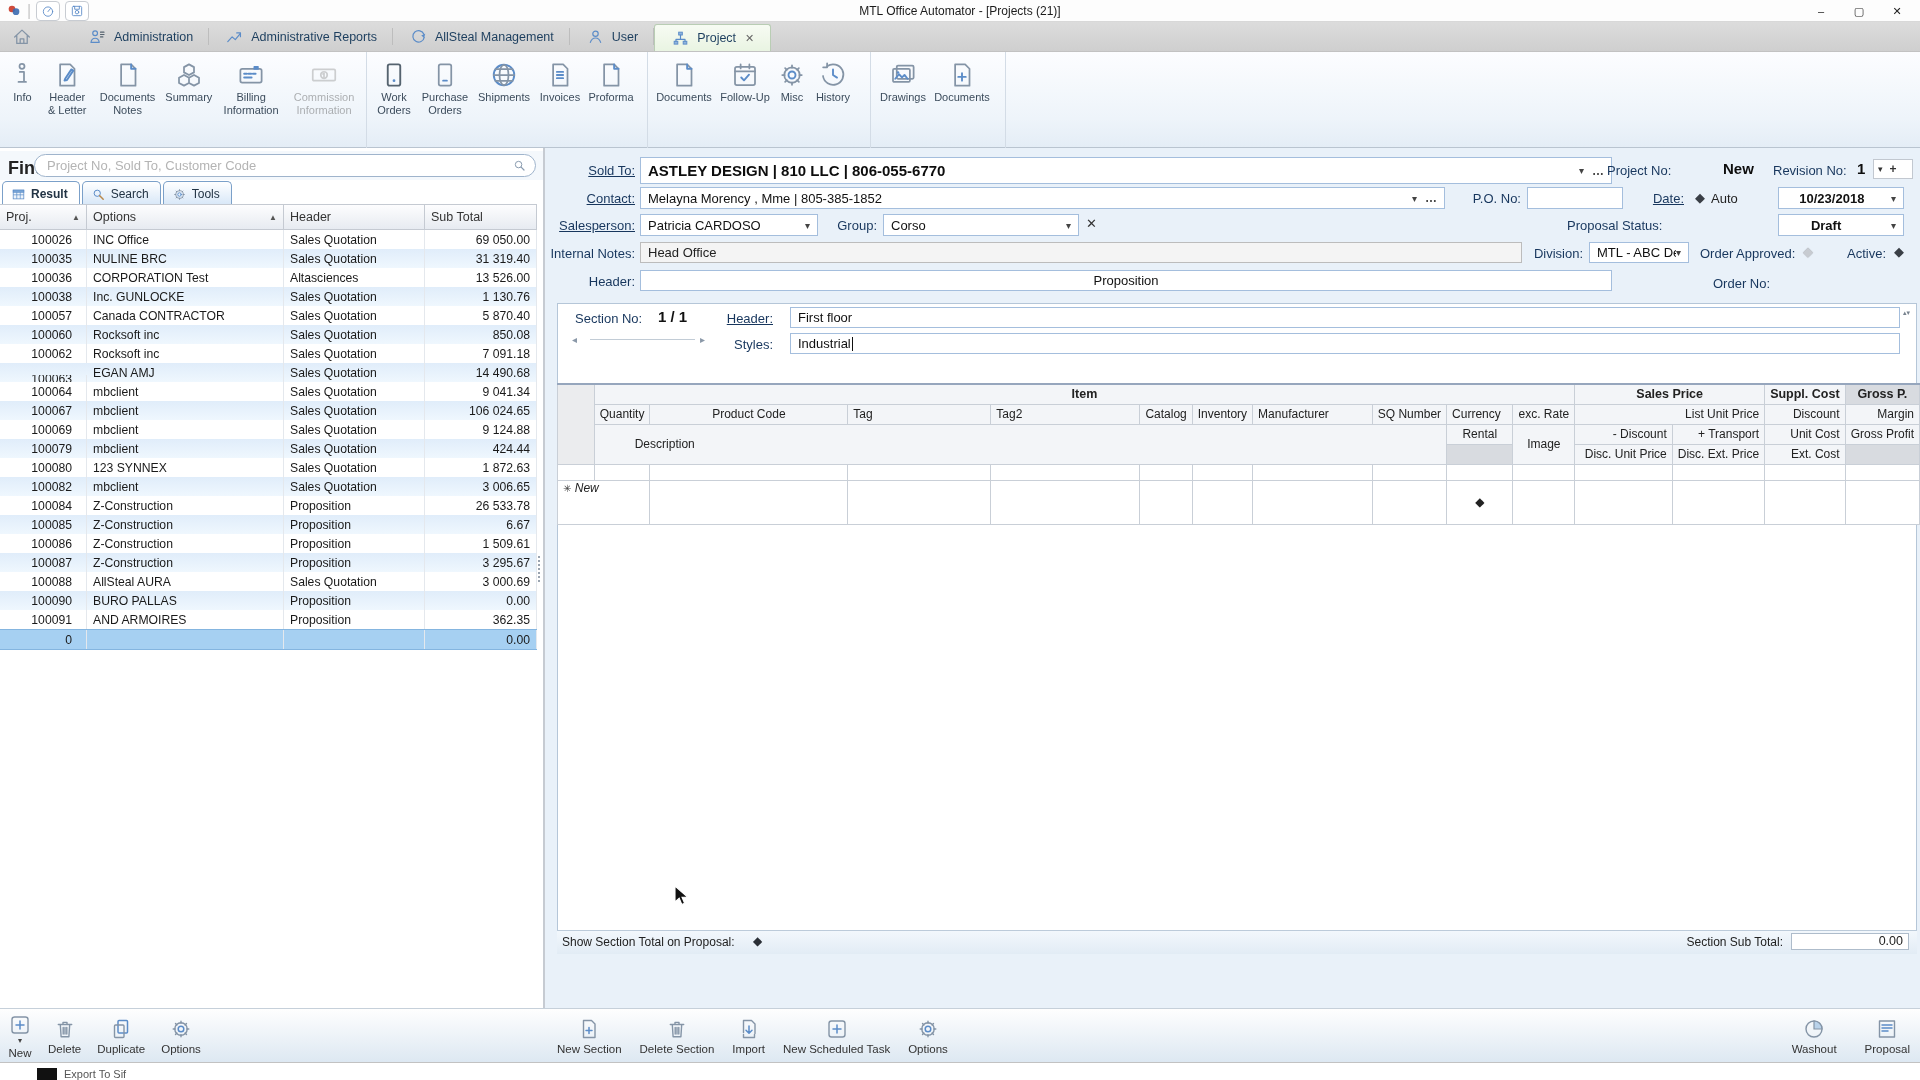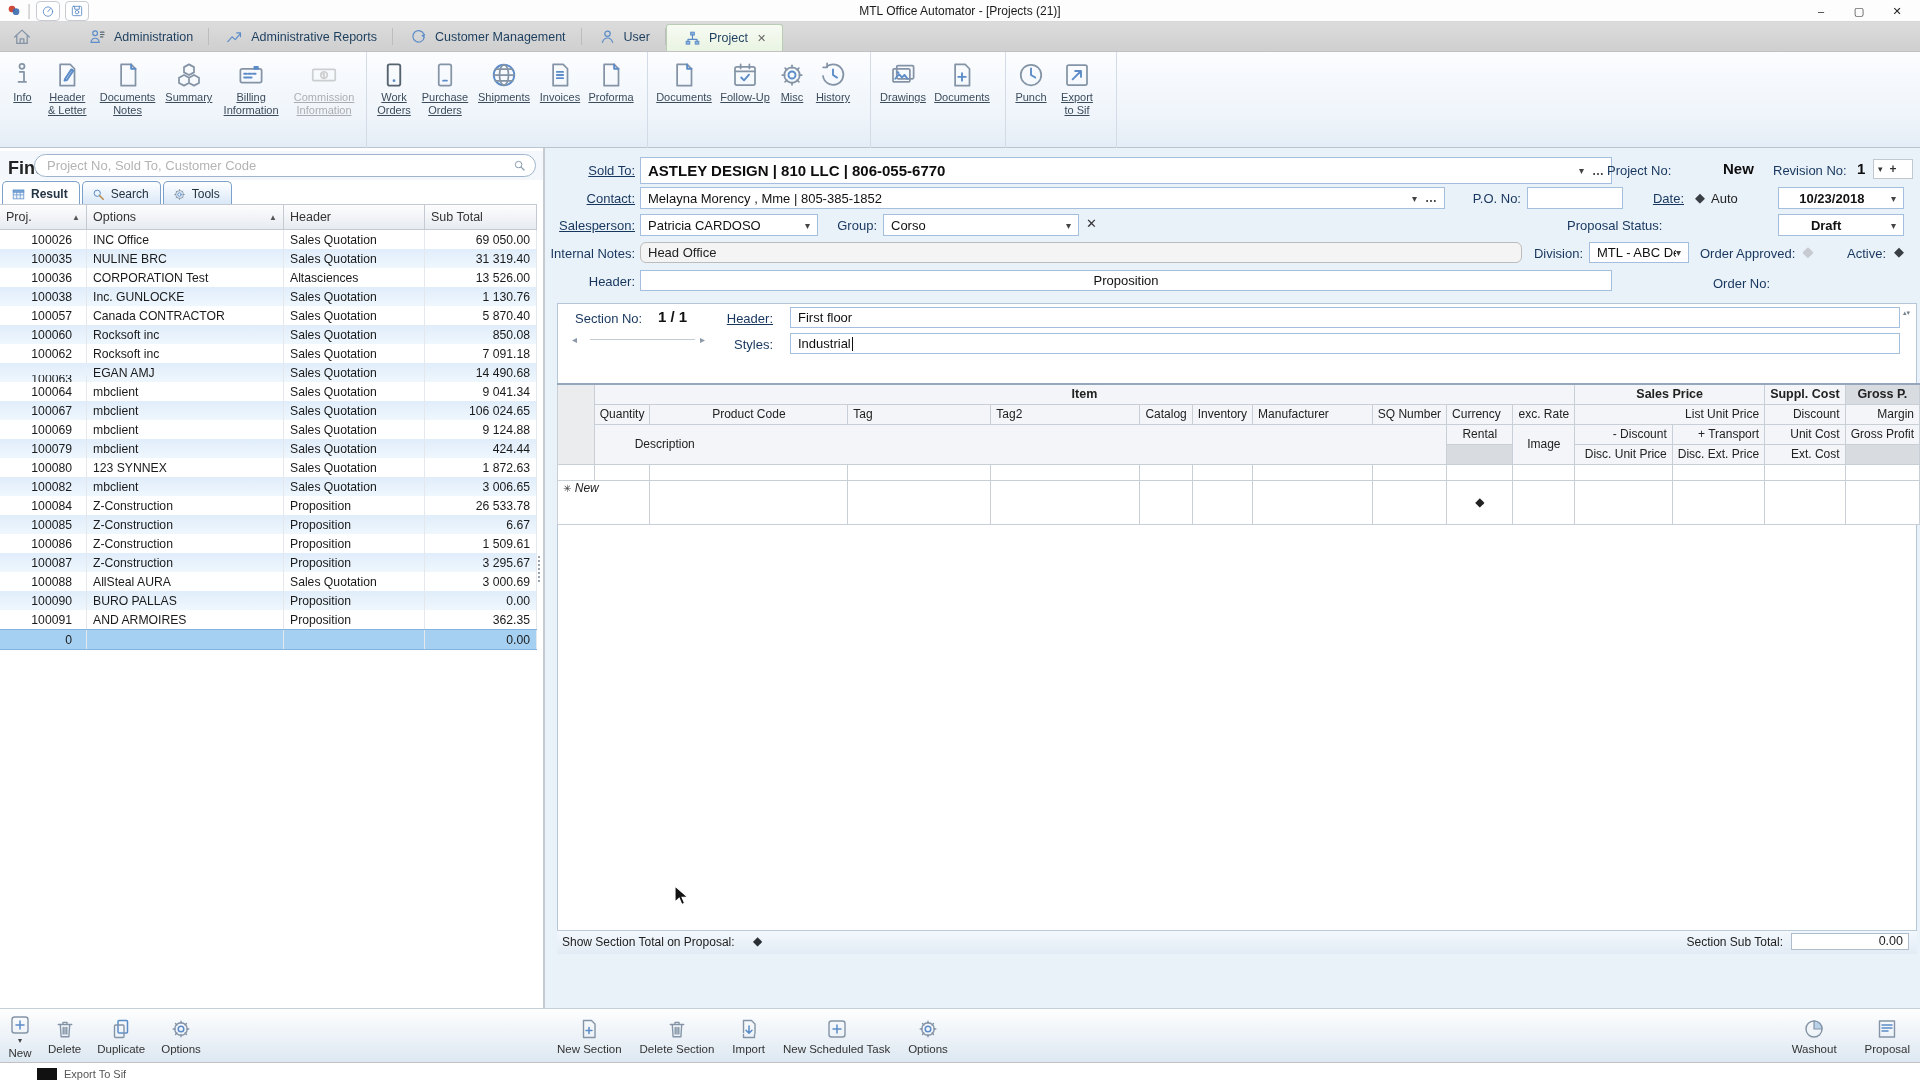--- a/index.html
+++ b/index.html
@@ -27,21 +27,21 @@
   #tabs{display:flex;margin-left:28px;}
   .tab{display:flex;align-items:center;gap:7px;padding:0 16px;font-size:12.5px;color:#1c3e5e;position:relative;}
   .tab .tsep{position:absolute;right:0;top:6px;bottom:6px;width:1px;background:#bdbdbd;}
   .tab.active{background:linear-gradient(#f7fbf3,#e9f4e2);border:1px solid #b9cdb4;border-bottom:none;border-radius:3px 3px 0 0;margin-top:2px;}
   .tab .closex{font-size:11px;color:#666;margin-left:2px;}
 
   
   #ribbon{left:0;top:52px;width:1920px;height:96px;background:linear-gradient(#fcfdff,#eef4fa 70%,#e4edf6);border-bottom:1px solid #b9c4d0;display:flex;}
   .rgroup{position:relative;height:100%;display:flex;align-items:flex-start;padding:3px 4px 18px 4px;border-right:1px solid #d3dce6;}
   .rcap{position:absolute;left:0;right:0;bottom:2px;text-align:center;font-size:11.5px;color:#93a1b0;}
-  .rbtn{display:flex;flex-direction:column;align-items:center;padding-top:4px;font-size:11px;color:#3c4c5c;line-height:1.2;text-align:center;height:66px;text-decoration:underline;}
+  .rbtn{display:flex;flex-direction:column;align-items:center;padding-top:4px;font-size:11px;color:#3c4c5c;line-height:1.2;text-align:center;height:66px;}
   .rbtn .ric{height:32px;display:flex;align-items:center;justify-content:center;}
   .rbtn.disabled{opacity:.42;filter:grayscale(1);}
 
   
   #leftpanel{left:0;top:148px;width:545px;height:914px;background:#fff;border-right:2px solid #c6cbd2;}
   #findrow{position:absolute;left:0;top:3px;width:100%;height:29px;background:#f4f8fc;}
   #find-label{position:absolute;left:8px;top:7px;font-size:18px;font-weight:bold;color:#222;}
   #find-input{position:absolute;left:34px;top:3px;width:502px;height:23px;border:1px solid #9fb4cc;border-radius:12px;background:#fff;
               font-size:13px;color:#333;padding:0 30px 0 12px;outline:none;box-sizing:border-box;font-family:inherit;}
   #find-input::placeholder{color:#b4b4b4;}
@@ -70,21 +70,21 @@
   .tbtn .caret-mini{font-size:8px;color:#444;margin-top:-3px;}
   #rtools{position:absolute;right:10px;top:0;height:54px;display:flex;align-items:center;gap:28px;}
 
   
   #rightpanel{left:545px;top:148px;width:1375px;height:860px;background:#e9f1f9;}
   .lbl{position:absolute;font-size:13px;color:#17365d;text-align:right;white-space:nowrap;}
   .und{text-decoration:underline;}
   .box{position:absolute;background:#fff;border:1px solid #a4bedd;font-size:13px;color:#111;display:flex;align-items:center;padding:0 7px;box-sizing:border-box;white-space:nowrap;}
   .box .caret{margin-left:auto;color:#444;font-size:10px;}
   .box .dots{color:#444;font-size:12px;margin-left:8px;font-weight:bold;}
-  .grayval{background:#f4f4f4;border-color:#bcbcbc;color:#222;border-radius:6px;}
+  .grayval{background:#f4f4f4;border-color:#bcbcbc;color:#222;}
   .dmd{position:absolute;font-size:13px;color:#3a3f46;}
   .dmd.empty{color:#c7cbd1;text-shadow:0 0 1px #9aa0a8;}
   .bigval{font-weight:bold;font-size:15px;color:#0d0d0d;}
 
   
   #section-outline{position:absolute;left:12px;top:155px;right:3px;bottom:54px;border:1px solid #b5c6d8;background:#fff;}
   #grid{position:absolute;left:12px;top:235px;border-collapse:collapse;border-top:2px solid #96a6bd;table-layout:fixed;}
   #grid td{border:1px solid #c9cfd7;font-size:12px;color:#222;background:#f3f5f8;padding:0 5px;overflow:hidden;white-space:nowrap;box-sizing:border-box;}
   #grid td.b{font-weight:bold;text-align:center;font-size:12.5px;}
   #grid td.ctr{text-align:center;}
@@ -173,21 +173,21 @@
         <span>Administrative Reports</span>
         <span class="tsep"></span>
       </div>
       <div class="tab">
         <span>
           <svg width="19" height="19" viewBox="0 0 24 24">
             <path class="sb" d="M18.8 9.2A7.2 7.2 0 1 0 19.2 13"></path>
             <path class="sbf" d="M15.5 10.8l5-2.2-1.4 5.2z"></path>
           </svg>
         </span>
-        <span>Customer Management</span>
+        <span>AllSteal Management</span>
         <span class="tsep"></span>
       </div>
       <div class="tab">
         <span>
           <svg width="19" height="19" viewBox="0 0 24 24">
             <circle class="sb" cx="12" cy="8.5" r="3.4"></circle>
             <path class="sb" d="M5.5 19.5c1.2-3.8 3.8-5.6 6.5-5.6s5.3 1.8 6.5 5.6"></path>
           </svg>
         </span>
         <span>User</span>
@@ -373,41 +373,20 @@
       <div class="rbtn" style="width: 62px;">
         <span class="ric">
           <svg width="30" height="30" viewBox="0 0 24 24">
             <path class="sg" d="M6.5 3.5h8l3.5 3.5v13.5H6.5z"></path>
             <path class="sb" d="M12 10.5v6M9 13.5h6"></path>
           </svg>
         </span>
         <span>Documents</span>
       </div>
       <div class="rcap">CAD</div>
-    </div>
-    <div class="rgroup" style="width: 102px;">
-      <div class="rbtn" style="width: 42px;">
-        <span class="ric">
-          <svg width="30" height="30" viewBox="0 0 24 24">
-            <circle class="sg" cx="12" cy="12" r="8.2"></circle>
-            <path class="sb" d="M12 6.8V12l3.4 2"></path>
-          </svg>
-        </span>
-        <span>Punch</span>
-      </div>
-      <div class="rbtn" style="width: 50px;">
-        <span class="ric">
-          <svg width="30" height="30" viewBox="0 0 24 24">
-            <rect class="sg" x="4" y="4" width="16" height="16" rx="1.5"></rect>
-            <path class="sb" d="M8.5 15.5L15 9M10.5 8.8h4.7v4.7"></path>
-          </svg>
-        </span>
-        <span>Export<br>to Sif</span>
-      </div>
-      <div class="rcap">Action</div>
     </div>
   </div>
 
 <div id="leftpanel" class="abs">
   <div id="findrow">
     <span id="find-label">Find</span>
     <input id="find-input" type="text" placeholder="Project No, Sold To, Customer Code" style="">
     <span id="find-mag">
       <svg width="15" height="15" viewBox="0 0 24 24">
           <circle cx="10.5" cy="10.5" r="5.2" stroke="#8a9cb0" fill="none" stroke-width="1.6"></circle>

